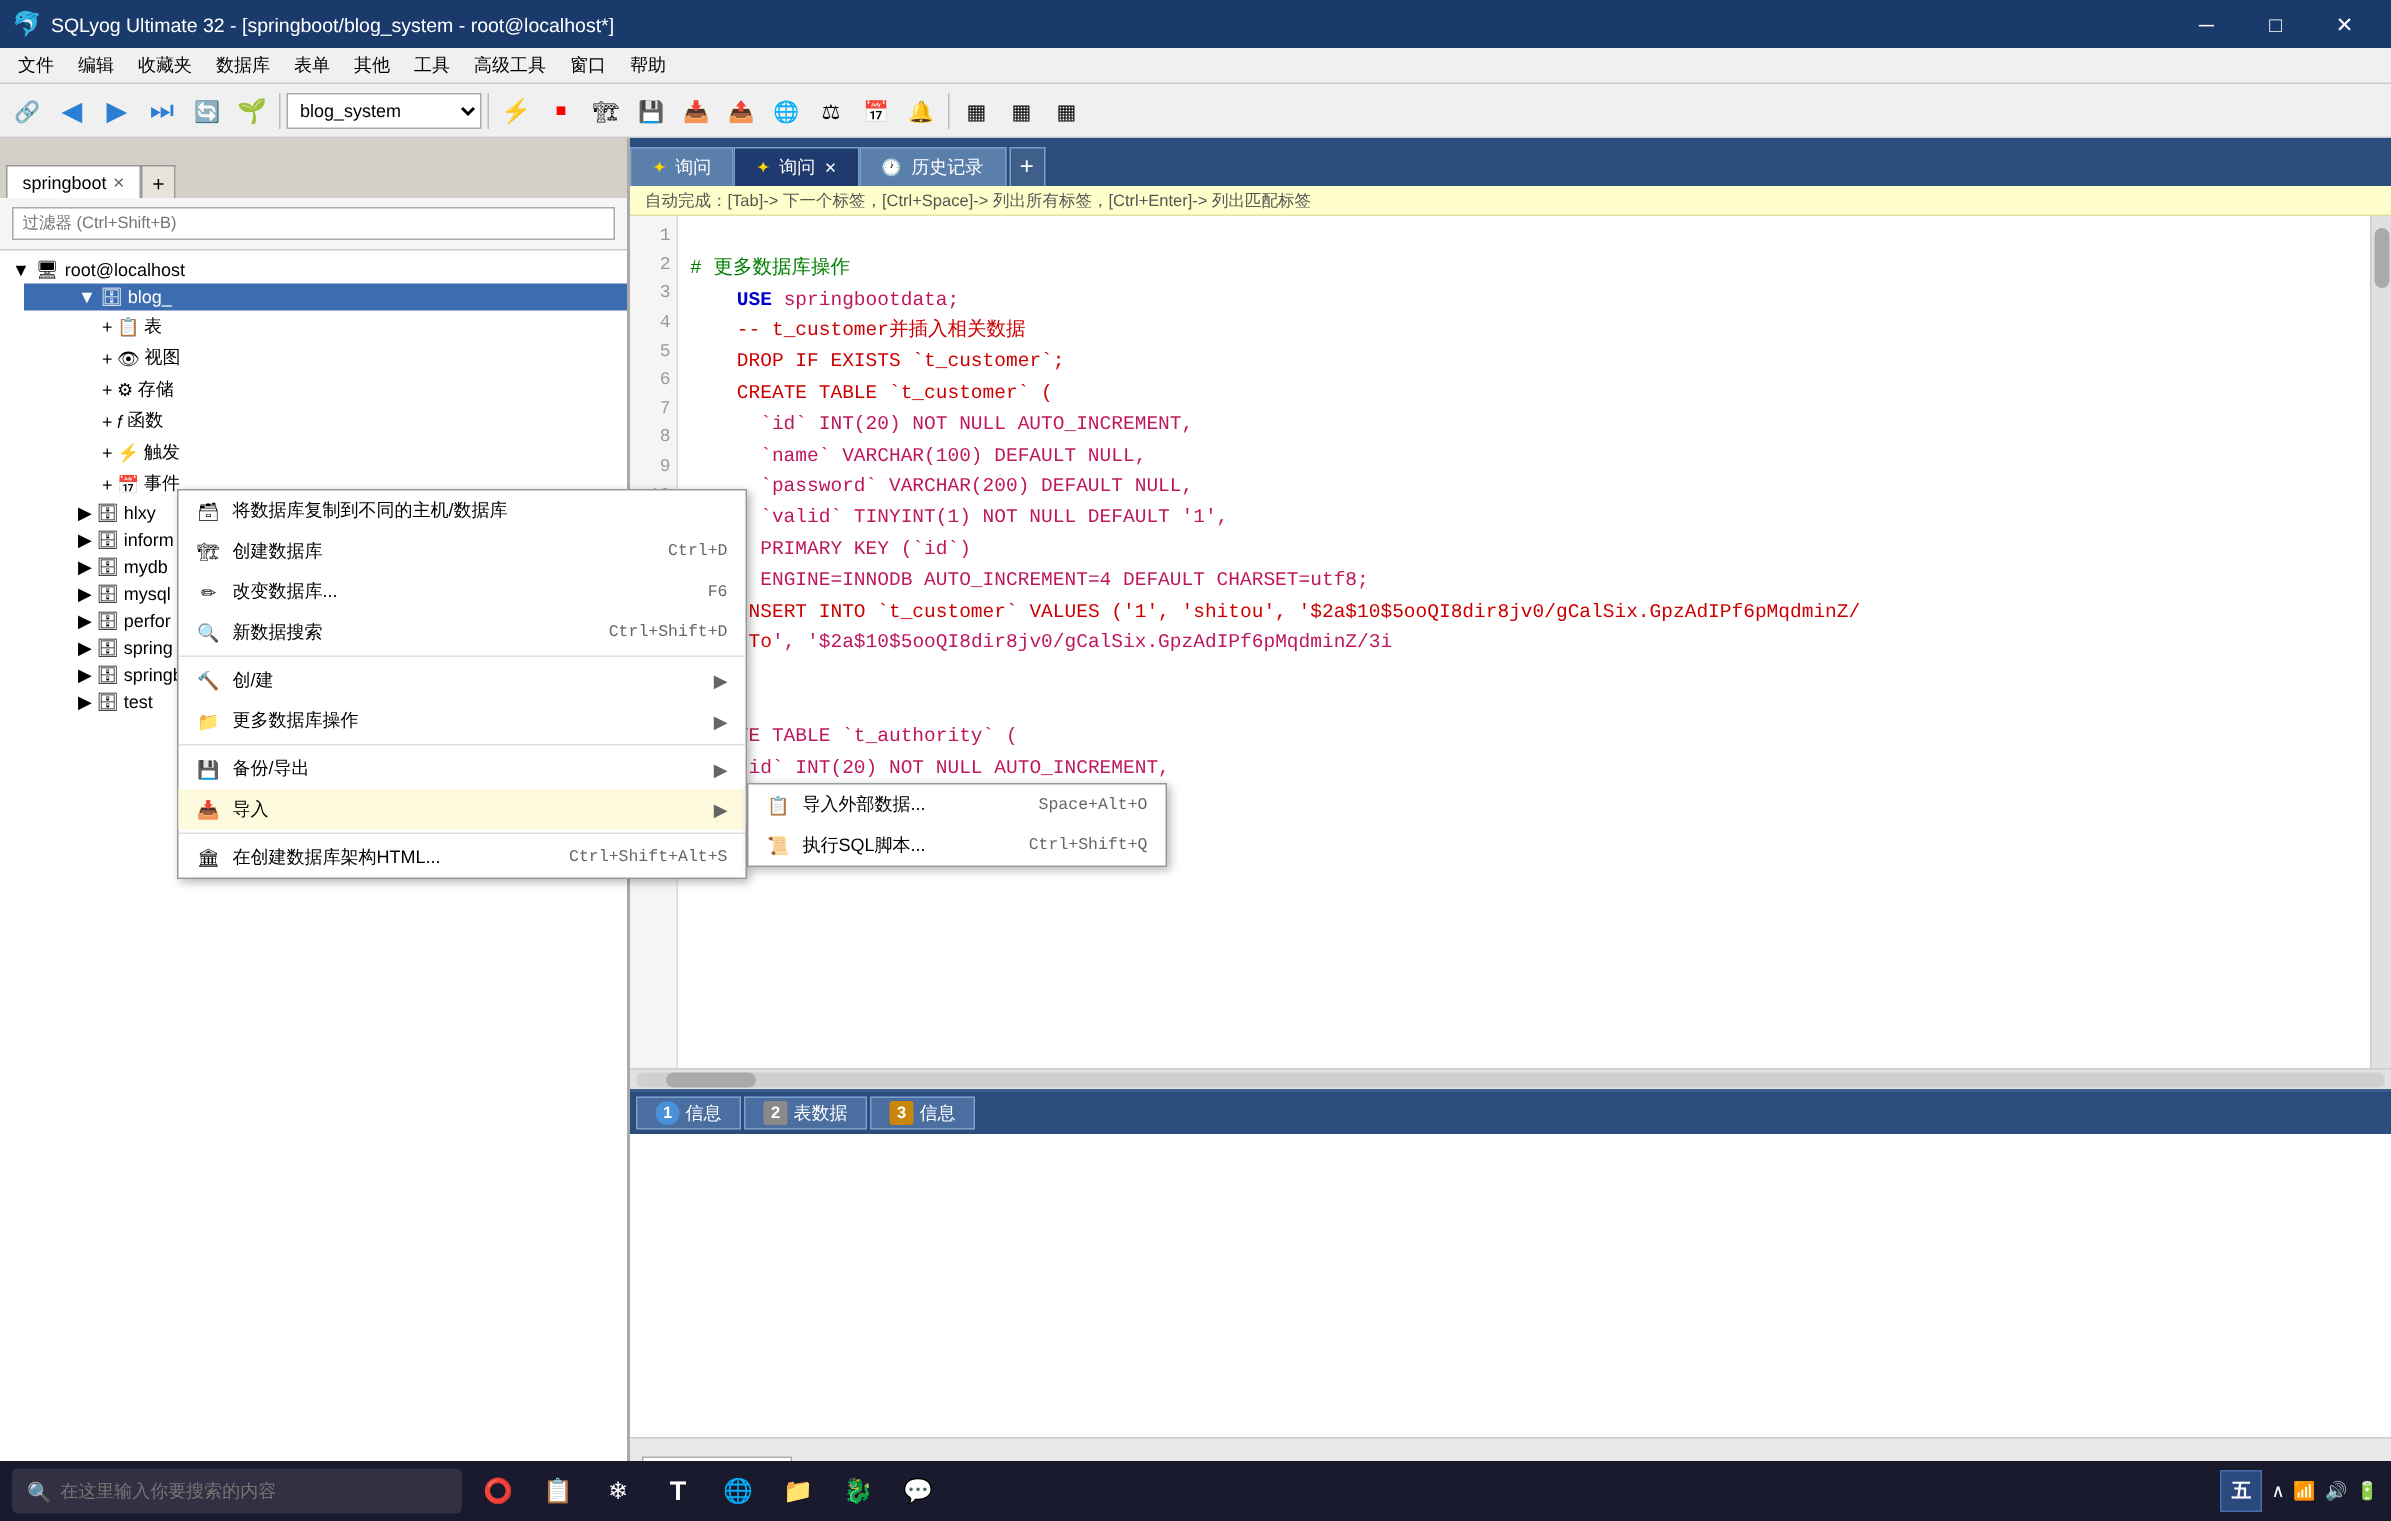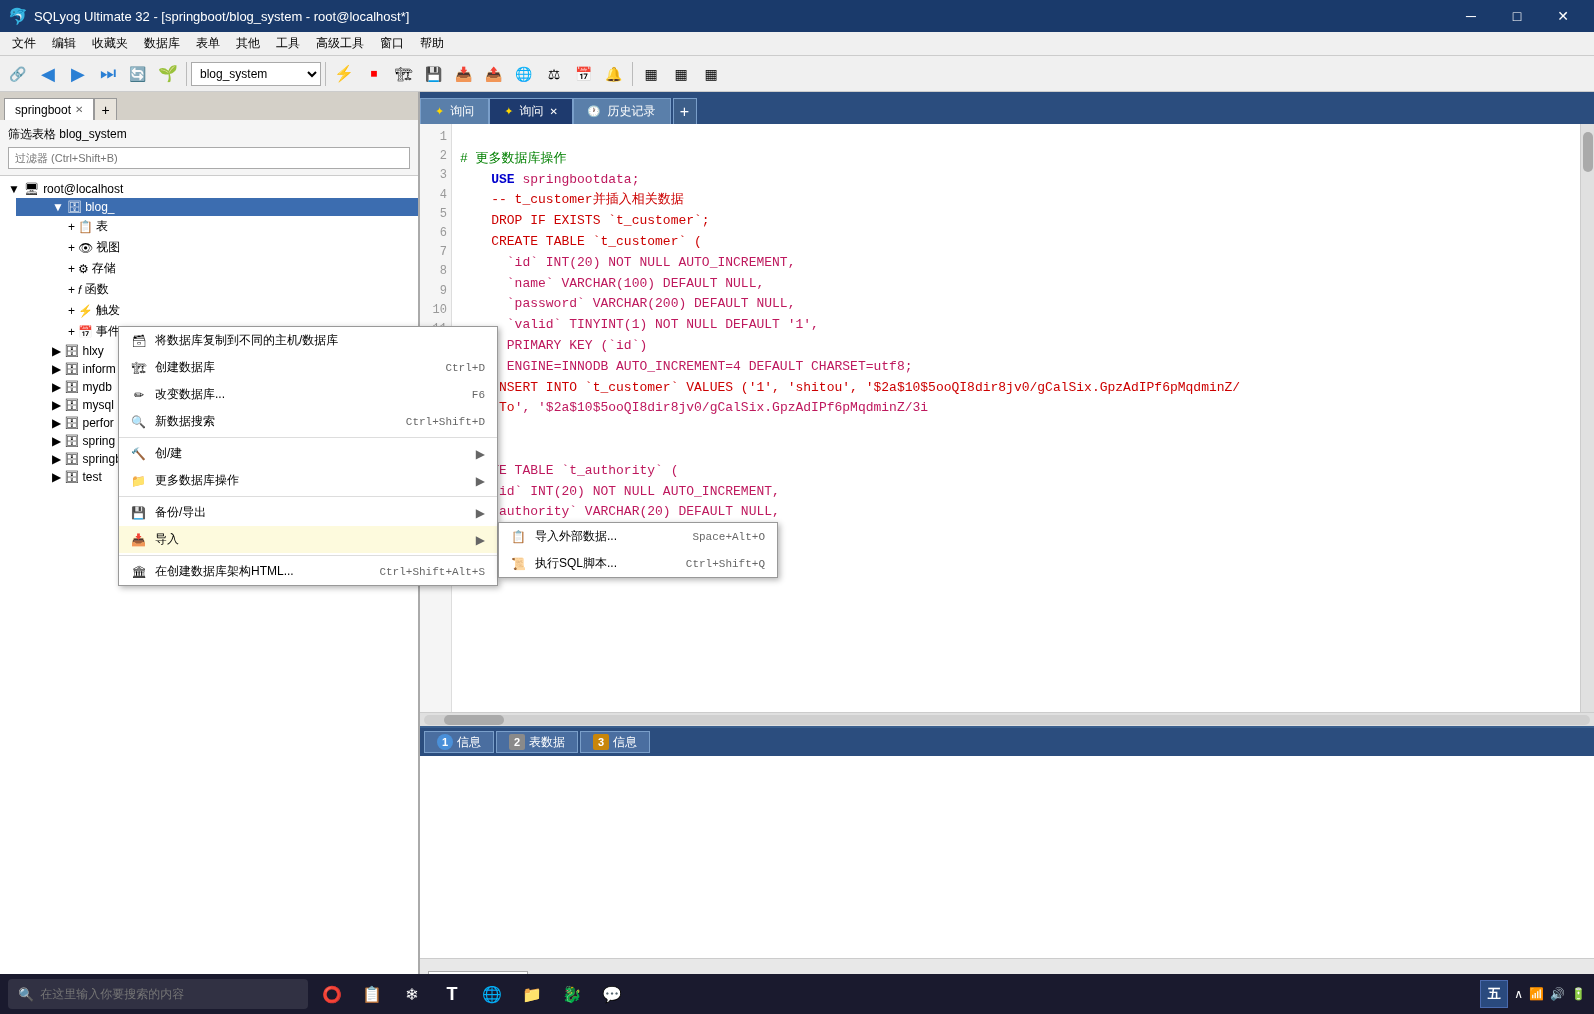--- a/index.html
+++ b/index.html
@@ -75,21 +75,21 @@
       background: white;
       border-right: 2px solid #aaa;
       display: flex;
       flex-direction: column;
       position: relative;
     }
 
     
     #conn-tabs {
       background: #d4d0c8;
-      height: 28px;
+      height: 40px;
       display: flex;
       align-items: flex-end;
       padding-left: 4px;
     }
     .conn-tab {
       background: #e8e4dc;
       border: 1px solid #999;
       border-bottom: none;
       padding: 3px 10px;
       font-size: 12px;
@@ -494,21 +494,20 @@
   <div id="left-panel">
     <div id="conn-tabs">
       <div class="conn-tab active">
         <span>springboot</span>
         <span class="conn-tab-close">✕</span>
       </div>
       <div class="conn-tab" style="padding: 3px 6px; font-size:14px;">+</div>
     </div>
 
     <div id="filter-area">
-      <div id="filter-label">筛选表格  blog_system</div>
       <input id="filter-input" placeholder="过滤器 (Ctrl+Shift+B)" style="">
     </div>
 
     <div id="tree-area">
       <div class="tree-root">
         <span>▼</span>
         <span>🖥</span>
         <span>root@localhost</span>
       </div>
       <div class="tree-sub">
@@ -670,20 +669,21 @@
         <span>询问</span>
         <span class="qtab-close">✕</span>
       </div>
       <div class="qtab">
         <span class="qtab-icon">🕐</span>
         <span>历史记录</span>
       </div>
       <div class="qtab-add">+</div>
     </div>
 
+    <div id="autocomplete-hint">自动完成：[Tab]-&gt; 下一个标签，[Ctrl+Space]-&gt; 列出所有标签，[Ctrl+Enter]-&gt; 列出匹配标签</div>
 
     <div id="editor-area">
       <div id="line-numbers">
         <div>1</div>
         <div>2</div>
         <div>3</div>
         <div>4</div>
         <div>5</div>
         <div>6</div>
         <div>7</div>

